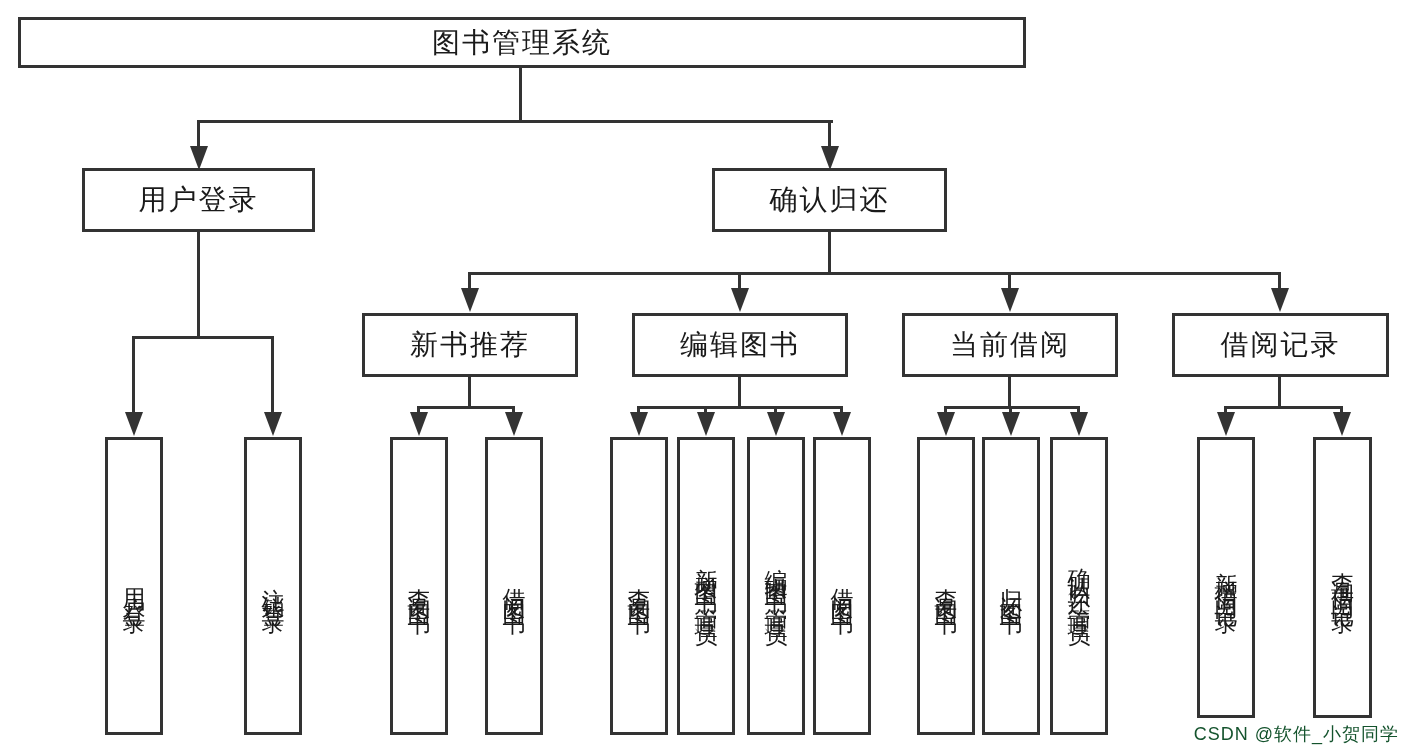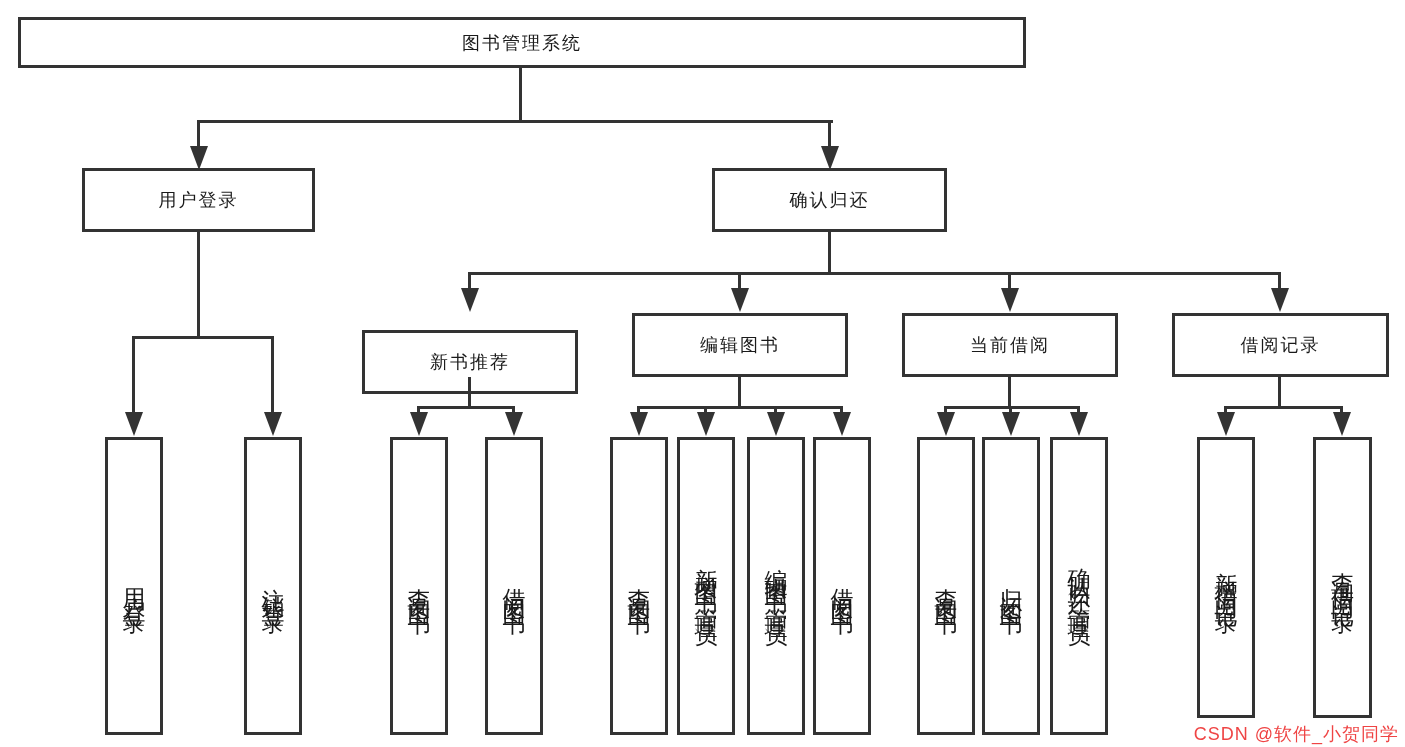--- a/index.html
+++ b/index.html
@@ -15,21 +15,21 @@
     position: absolute;
     box-sizing: border-box;
     border: 3px solid #333333;
     background: #ffffff;
     display: flex;
     align-items: center;
     justify-content: center;
     color: #1a1a1a;
   }
   .hbox span {
-    font-size: 18px;
+    font-size: 28px;
     letter-spacing: 2px;
     white-space: nowrap;
   }
   .vbox span {
     writing-mode: vertical-rl;
     text-orientation: mixed;
     font-size: 23px;
     letter-spacing: 8px;
     line-height: 1;
     white-space: nowrap;
@@ -41,21 +41,21 @@
     width: 0; height: 0;
     border-left: 9px solid transparent;
     border-right: 9px solid transparent;
     border-top: 24px solid #333333;
   }
   .watermark {
     position: absolute;
     top: 722px;
     right: 6px;
     font-size: 18px;
-    color: #ef4444;
+    color: #14532d;
     letter-spacing: 1px;
     white-space: nowrap;
   }
 </style>
 </head>
 <body>
 
 <div class="canvas">
 
   <div class="hbox" style="left:18px; top:17px; width:1008px; height:51px;">
@@ -93,21 +93,21 @@
     <div class="vline" style="left:468px; top:272px; height:20px;"></div>
     <div class="arrow" style="left:461px; top:288px;"></div>
     <div class="vline" style="left:738px; top:272px; height:20px;"></div>
     <div class="arrow" style="left:731px; top:288px;"></div>
     <div class="vline" style="left:1008px; top:272px; height:20px;"></div>
     <div class="arrow" style="left:1001px; top:288px;"></div>
     <div class="vline" style="left:1278px; top:272px; height:20px;"></div>
     <div class="arrow" style="left:1271px; top:288px;"></div>
   </div>
 
-  <div class="hbox" style="left:362px; top:330px; width:216px; height:64px;">
+  <div class="hbox" style="left:362px; top:313px; width:216px; height:64px;">
     <span>新书推荐</span>
   </div>
   <div class="hbox" style="left:632px; top:313px; width:216px; height:64px;">
     <span>编辑图书</span>
   </div>
   <div class="hbox" style="left:902px; top:313px; width:216px; height:64px;">
     <span>当前借阅</span>
   </div>
   <div class="hbox" style="left:1172px; top:313px; width:217px; height:64px;">
     <span>借阅记录</span>

